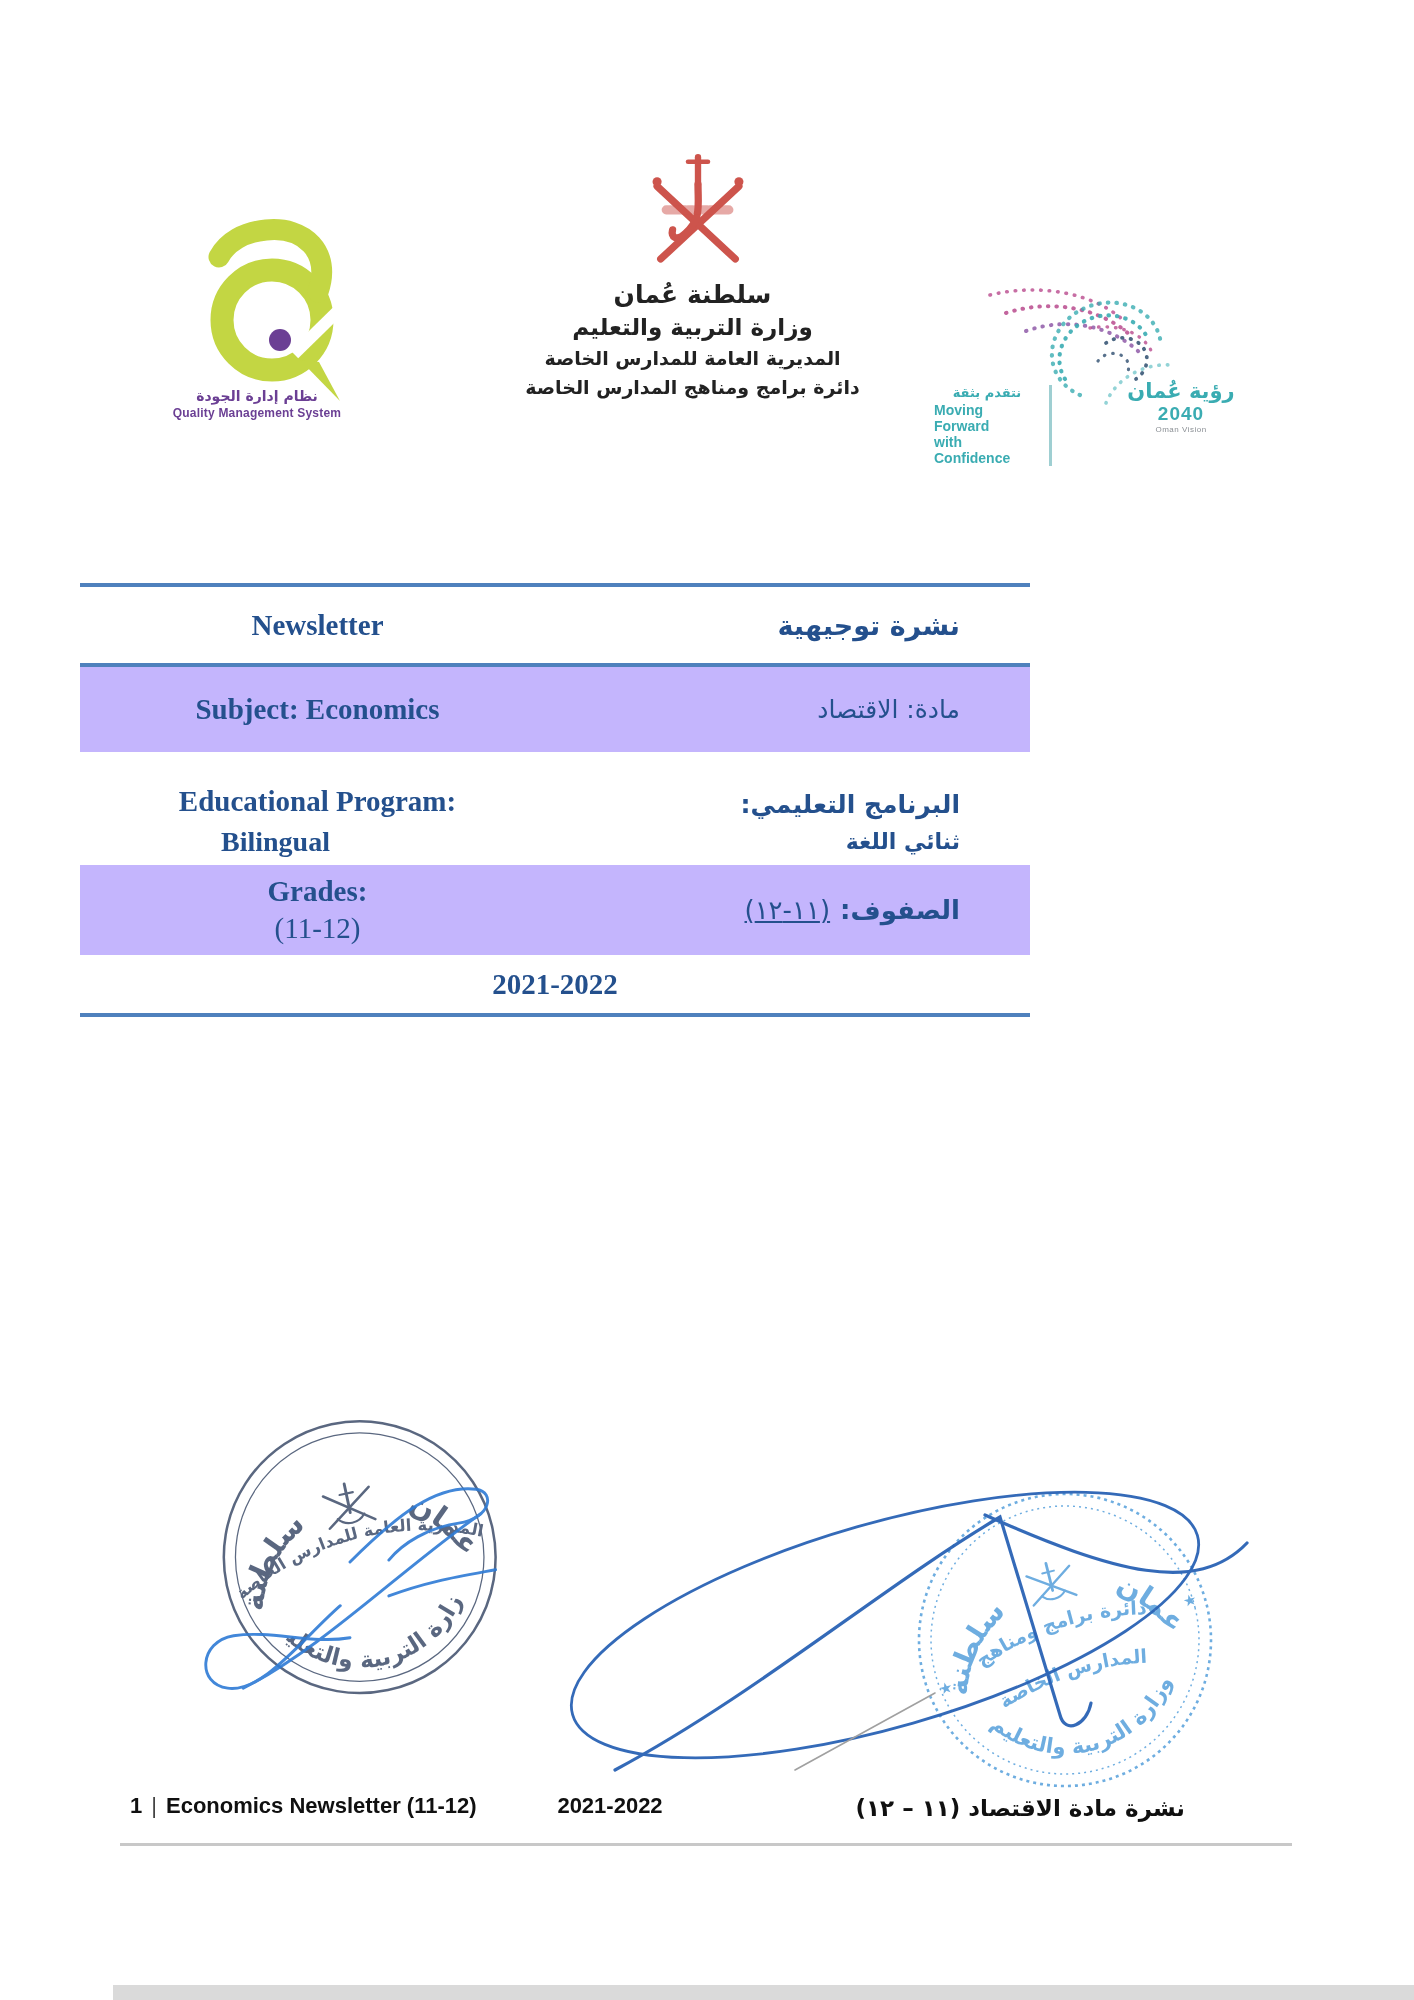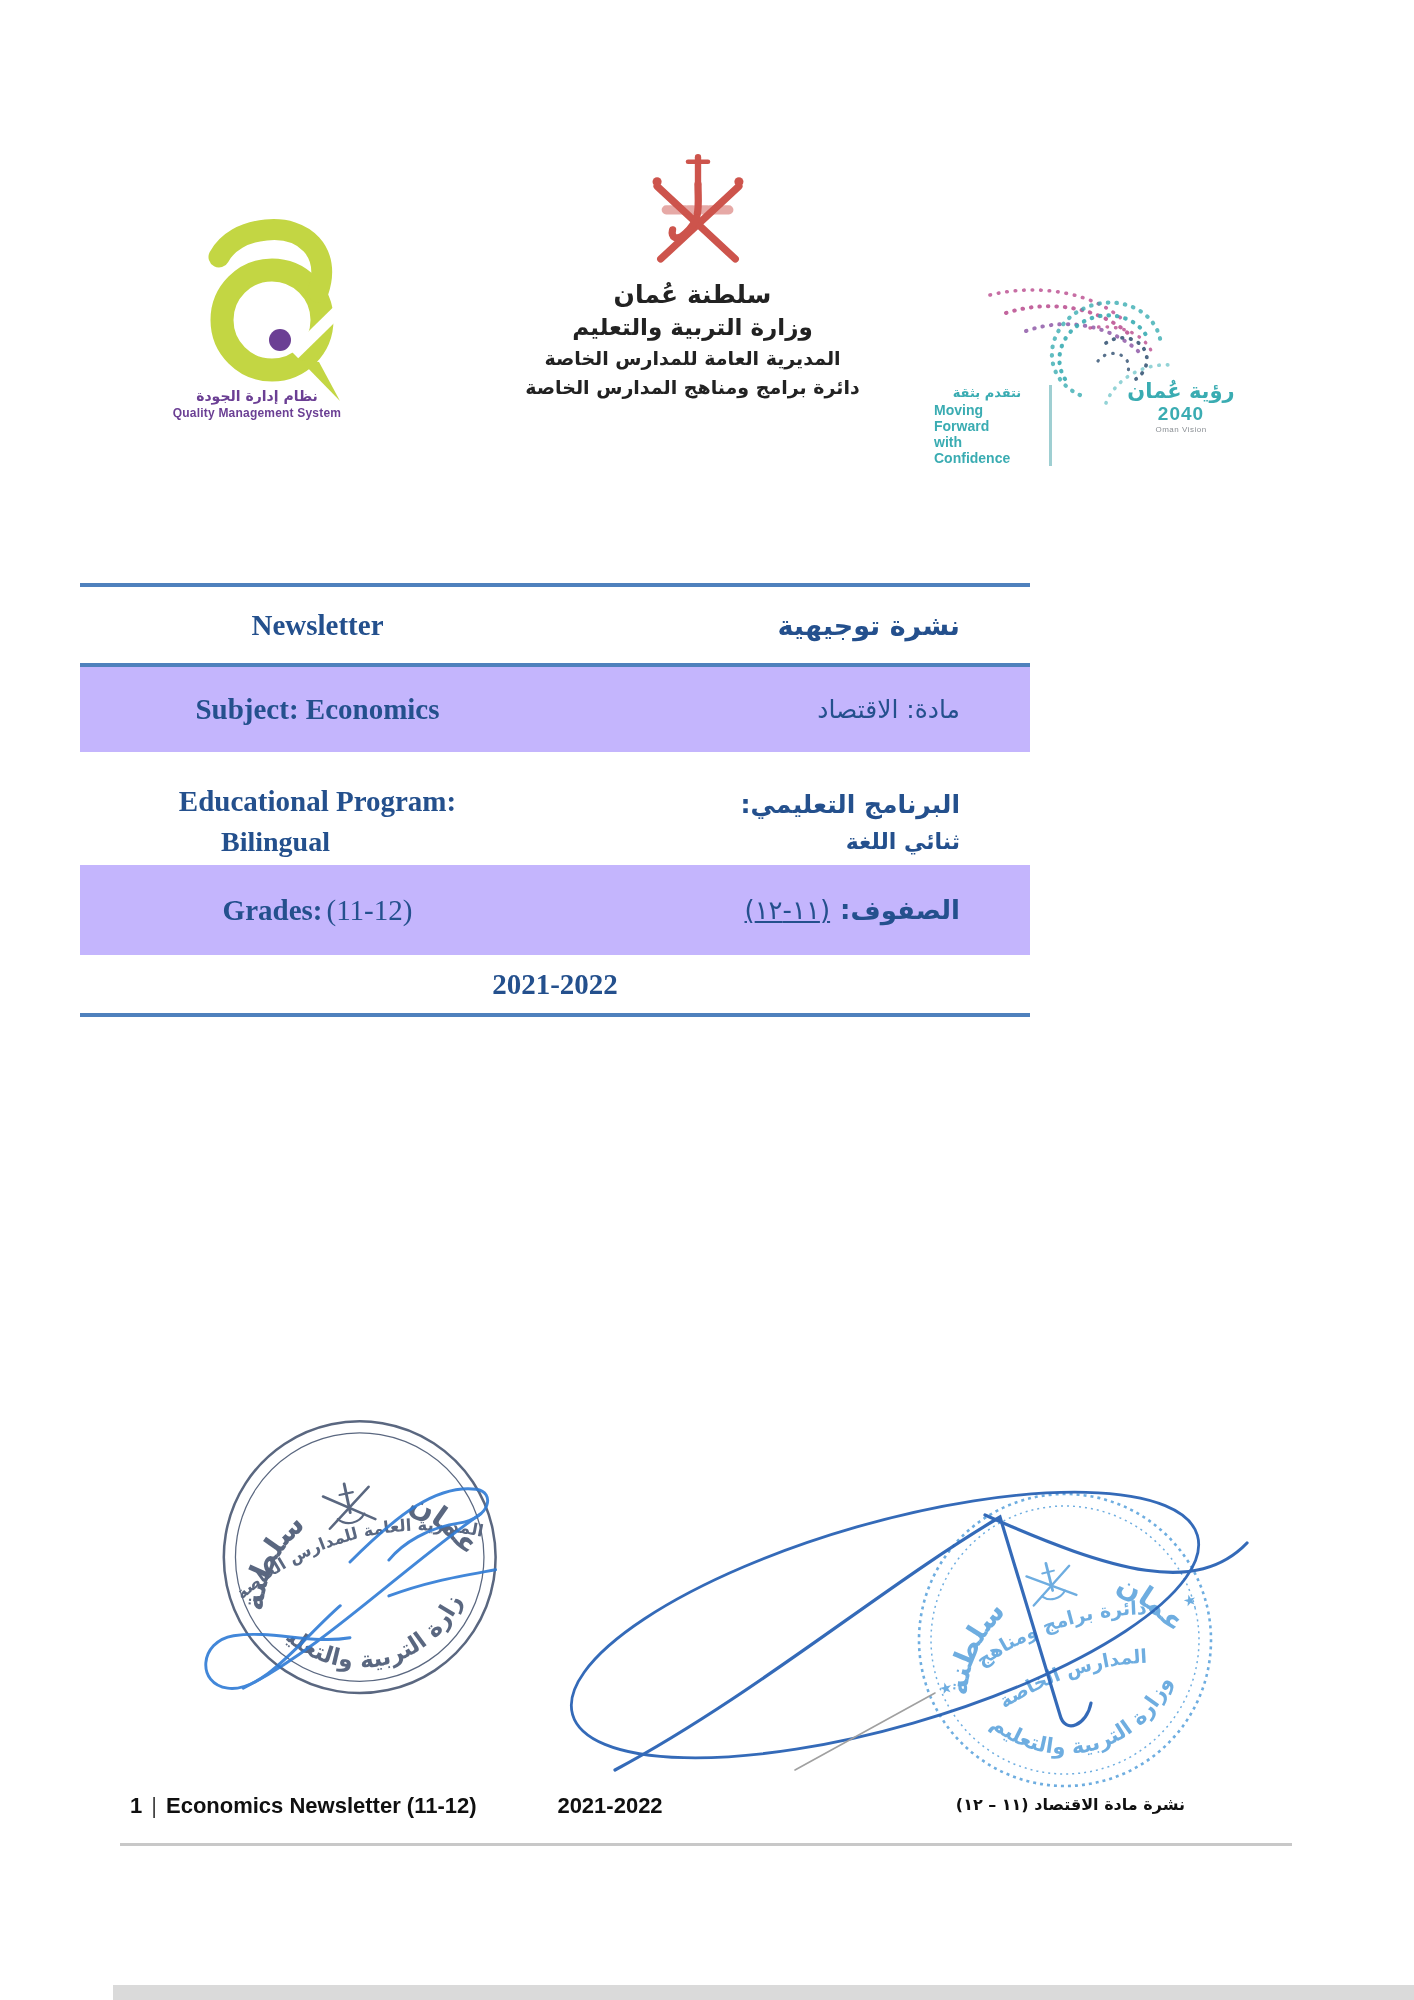--- a/index.html
+++ b/index.html
@@ -52,21 +52,21 @@
   
   .stamp-left{position:absolute;left:185px;top:1392px;}
   .stamp-right{position:absolute;left:555px;top:1425px;}
 
   
   .footer-left{position:absolute;left:130px;top:1793px;color:#101010;font-size:22px;font-weight:bold;}
   .footer-left .sep{font-weight:normal;color:#444;padding:0 9px;}
   .footer-center{position:absolute;left:490px;top:1793px;width:240px;text-align:center;
                  color:#101010;font-size:22px;font-weight:bold;}
   .footer-right{position:absolute;right:229px;top:1795px;direction:rtl;color:#101010;
-                font-size:16px;font-weight:bold;}
+                font-size:23px;font-weight:bold;}
   .footer-rule{position:absolute;left:120px;top:1843px;width:1172px;height:3px;background:#c8c8c8;}
   .bottom-band{position:absolute;left:113px;top:1985px;width:1301px;height:15px;background:#dadada;}
 </style>
 </head>
 <body>
 
 <div class="page">
 
   <svg class="qms-logo" width="160" height="195" viewBox="0 0 160 195">
     <g>
@@ -154,21 +154,21 @@
       <span class="en-b">Educational Program:</span>
       <span class="en-b r3-en-value" style="font-size:28px;margin-top:8px;">Bilingual</span>
     </div>
     <div class="cell-ar ar">
       <span class="ar-b" style="font-size:25px;">البرنامج التعليمي:</span>
       <span class="ar-b r3-ar-value" style="margin-top:10px;">ثنائي اللغة</span>
     </div>
   </div>
 
   <div class="trow shaded" style="top:865px;height:90px;">
-    <div class="cell-en" style="flex-direction:row;gap:4px;">
+    <div class="cell-en" style="flex-direction:column;gap:4px;">
       <span class="en-b">Grades:</span>
       <span class="en-r">(11-12)</span>
     </div>
     <div class="cell-ar ar" style="flex-direction:row;gap:10px;align-items:center;justify-content:flex-start;">
       <span class="ar-b">الصفوف:</span>
       <span class="ar-r" style="font-size:26px;text-decoration:underline;">(١١-١٢)</span>
     </div>
   </div>
 
   <div class="trow year-row" style="top:955px;height:58px;grid-template-columns:1fr;">

